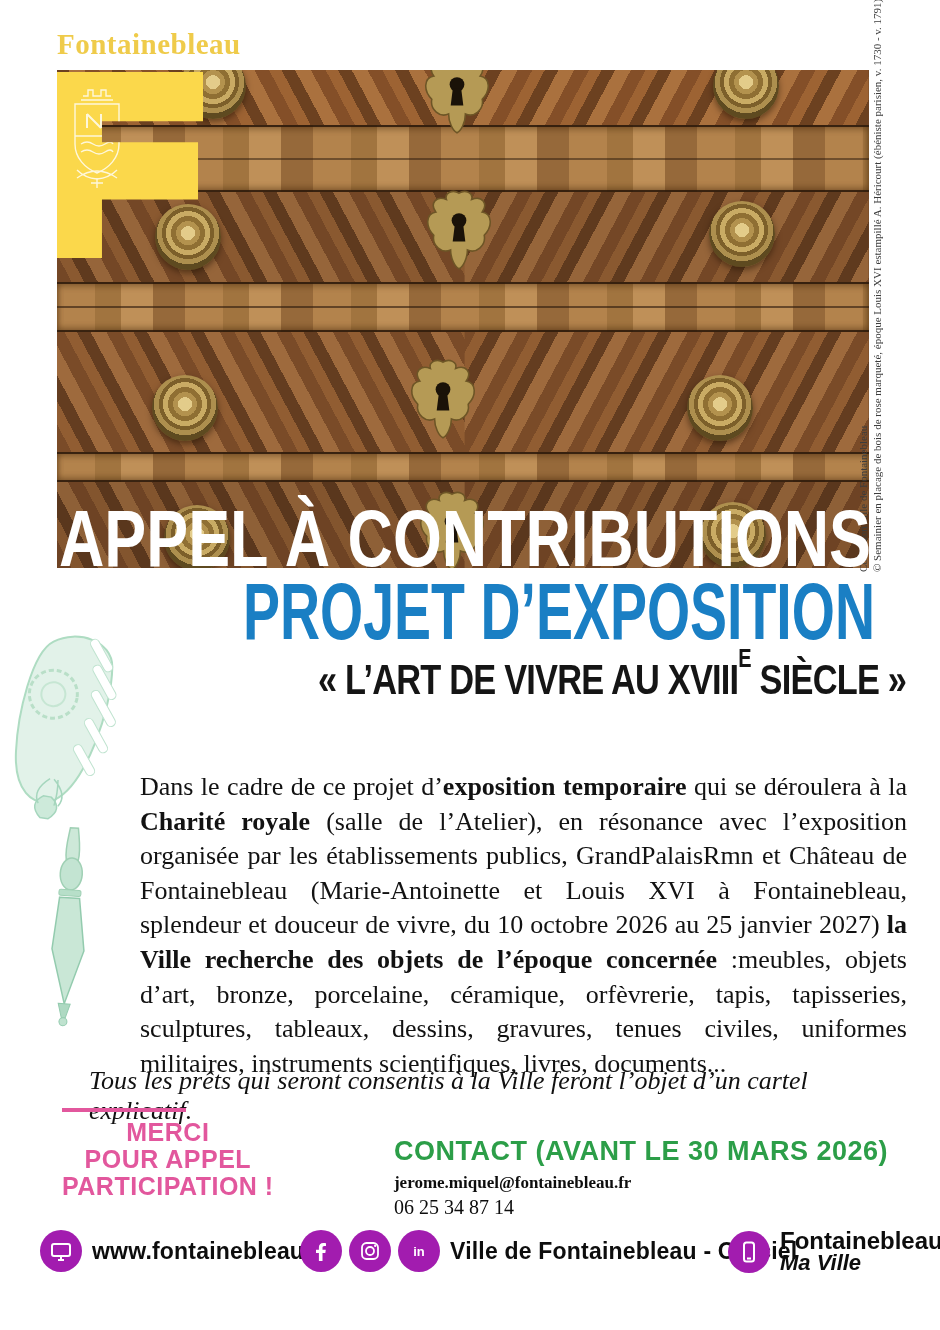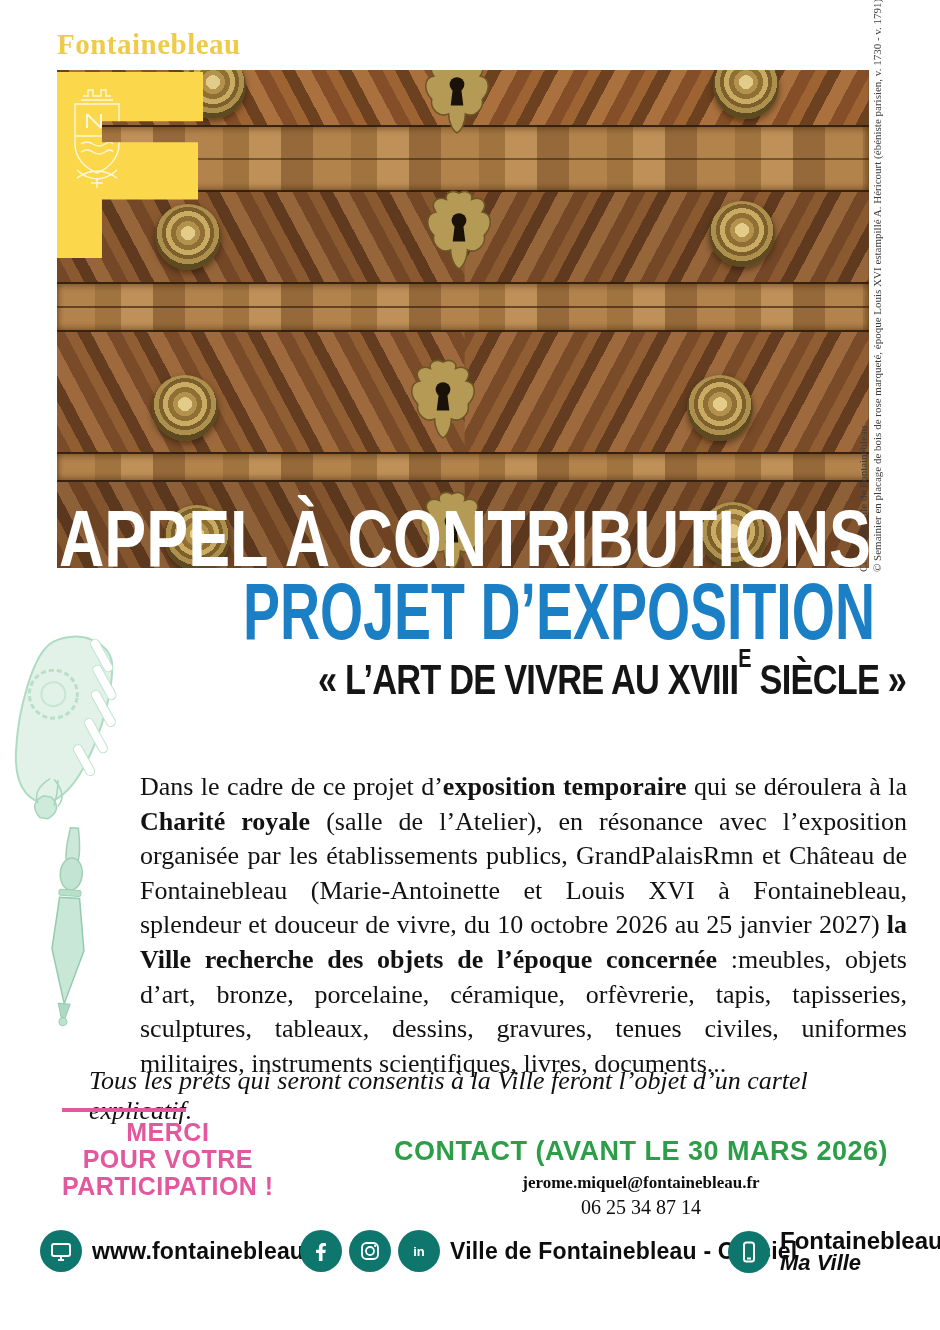--- a/index.html
+++ b/index.html
@@ -76,28 +76,28 @@
   }
   .note{
     position:absolute;left:89px;top:1066px;width:820px;
     font-family:"Liberation Serif",serif;font-style:italic;font-size:26px;color:#111;
   }
   
   .thanks{position:absolute;left:62px;top:1108px;color:#e2579d;text-align:center;}
   .thanks-rule{width:124px;height:4px;background:#e2579d;margin-bottom:7px;}
   .thanks-line{font-weight:bold;font-size:25px;line-height:27px;letter-spacing:.5px;}
   
-  .contact{position:absolute;right:52px;top:1136px;text-align:center;}
+  .contact{position:absolute;right:52px;top:1136px;text-align:left;}
   .contact-title{color:#2c9e48;font-weight:bold;font-size:27px;letter-spacing:.5px;}
   .contact-email{font-family:"Liberation Serif",serif;font-weight:bold;font-size:17px;color:#0d0d0d;margin-top:6px;}
   .contact-phone{font-family:"Liberation Serif",serif;font-size:20px;color:#0d0d0d;margin-top:3px;}
   
   .footer{position:absolute;left:0;top:1230px;width:940px;height:52px;}
   .circle-icon{
-    width:42px;height:42px;border-radius:50%;background:#0f766e;
+    width:42px;height:42px;border-radius:50%;background:#a21caf;
     display:inline-flex;align-items:center;justify-content:center;flex:0 0 auto;
   }
   .fgroup{position:absolute;display:flex;align-items:center;gap:10px;}
   .fg-web{left:40px;top:0;}
   .fg-social{left:300px;top:0;}
   .fg-app{left:728px;top:0;}
   .f-label{font-weight:bold;font-size:23px;color:#0d0d0d;letter-spacing:.2px;}
   .social-row{display:flex;gap:7px;}
   .app-text{line-height:22px;}
   .app-name{font-weight:bold;font-size:24px;color:#0d0d0d;}
@@ -210,21 +210,21 @@
     </g>
   </svg>
 
   <p class="body-copy"><span>Dans le cadre de ce projet d’</span><b>exposition temporaire</b><span> qui se déroulera à la </span><b>Charité royale</b><span> (salle de l’Atelier), en résonance avec l’exposition organisée par les établissements publics, GrandPalaisRmn et Château de Fontainebleau (Marie-Antoinette et Louis XVI à Fontainebleau, splendeur et douceur de vivre, du 10 octobre 2026 au 25 janvier 2027) </span><b>la Ville recherche des objets de l’époque concernée</b><span> :meubles, objets d’art, bronze, porcelaine, céramique, orfèvrerie, tapis, tapisseries, sculptures, tableaux, dessins, gravures, tenues civiles, uniformes militaires, instruments scientifiques, livres, documents...</span></p>
 
   <div class="note">Tous les prêts qui seront consentis à la Ville feront l’objet d’un cartel explicatif.</div>
 
   <div class="thanks">
     <div class="thanks-rule"></div>
     <div class="thanks-line">MERCI</div>
-    <div class="thanks-line">POUR VOTRE</div>
+    <div class="thanks-line">POUR APPEL</div>
     <div class="thanks-line">PARTICIPATION !</div>
   </div>
 
   <div class="contact">
     <div class="contact-title">CONTACT (AVANT LE 30 MARS 2026)</div>
     <div class="contact-email">jerome.miquel@fontainebleau.fr</div>
     <div class="contact-phone">06 25 34 87 14</div>
   </div>
 
   <div class="footer">

